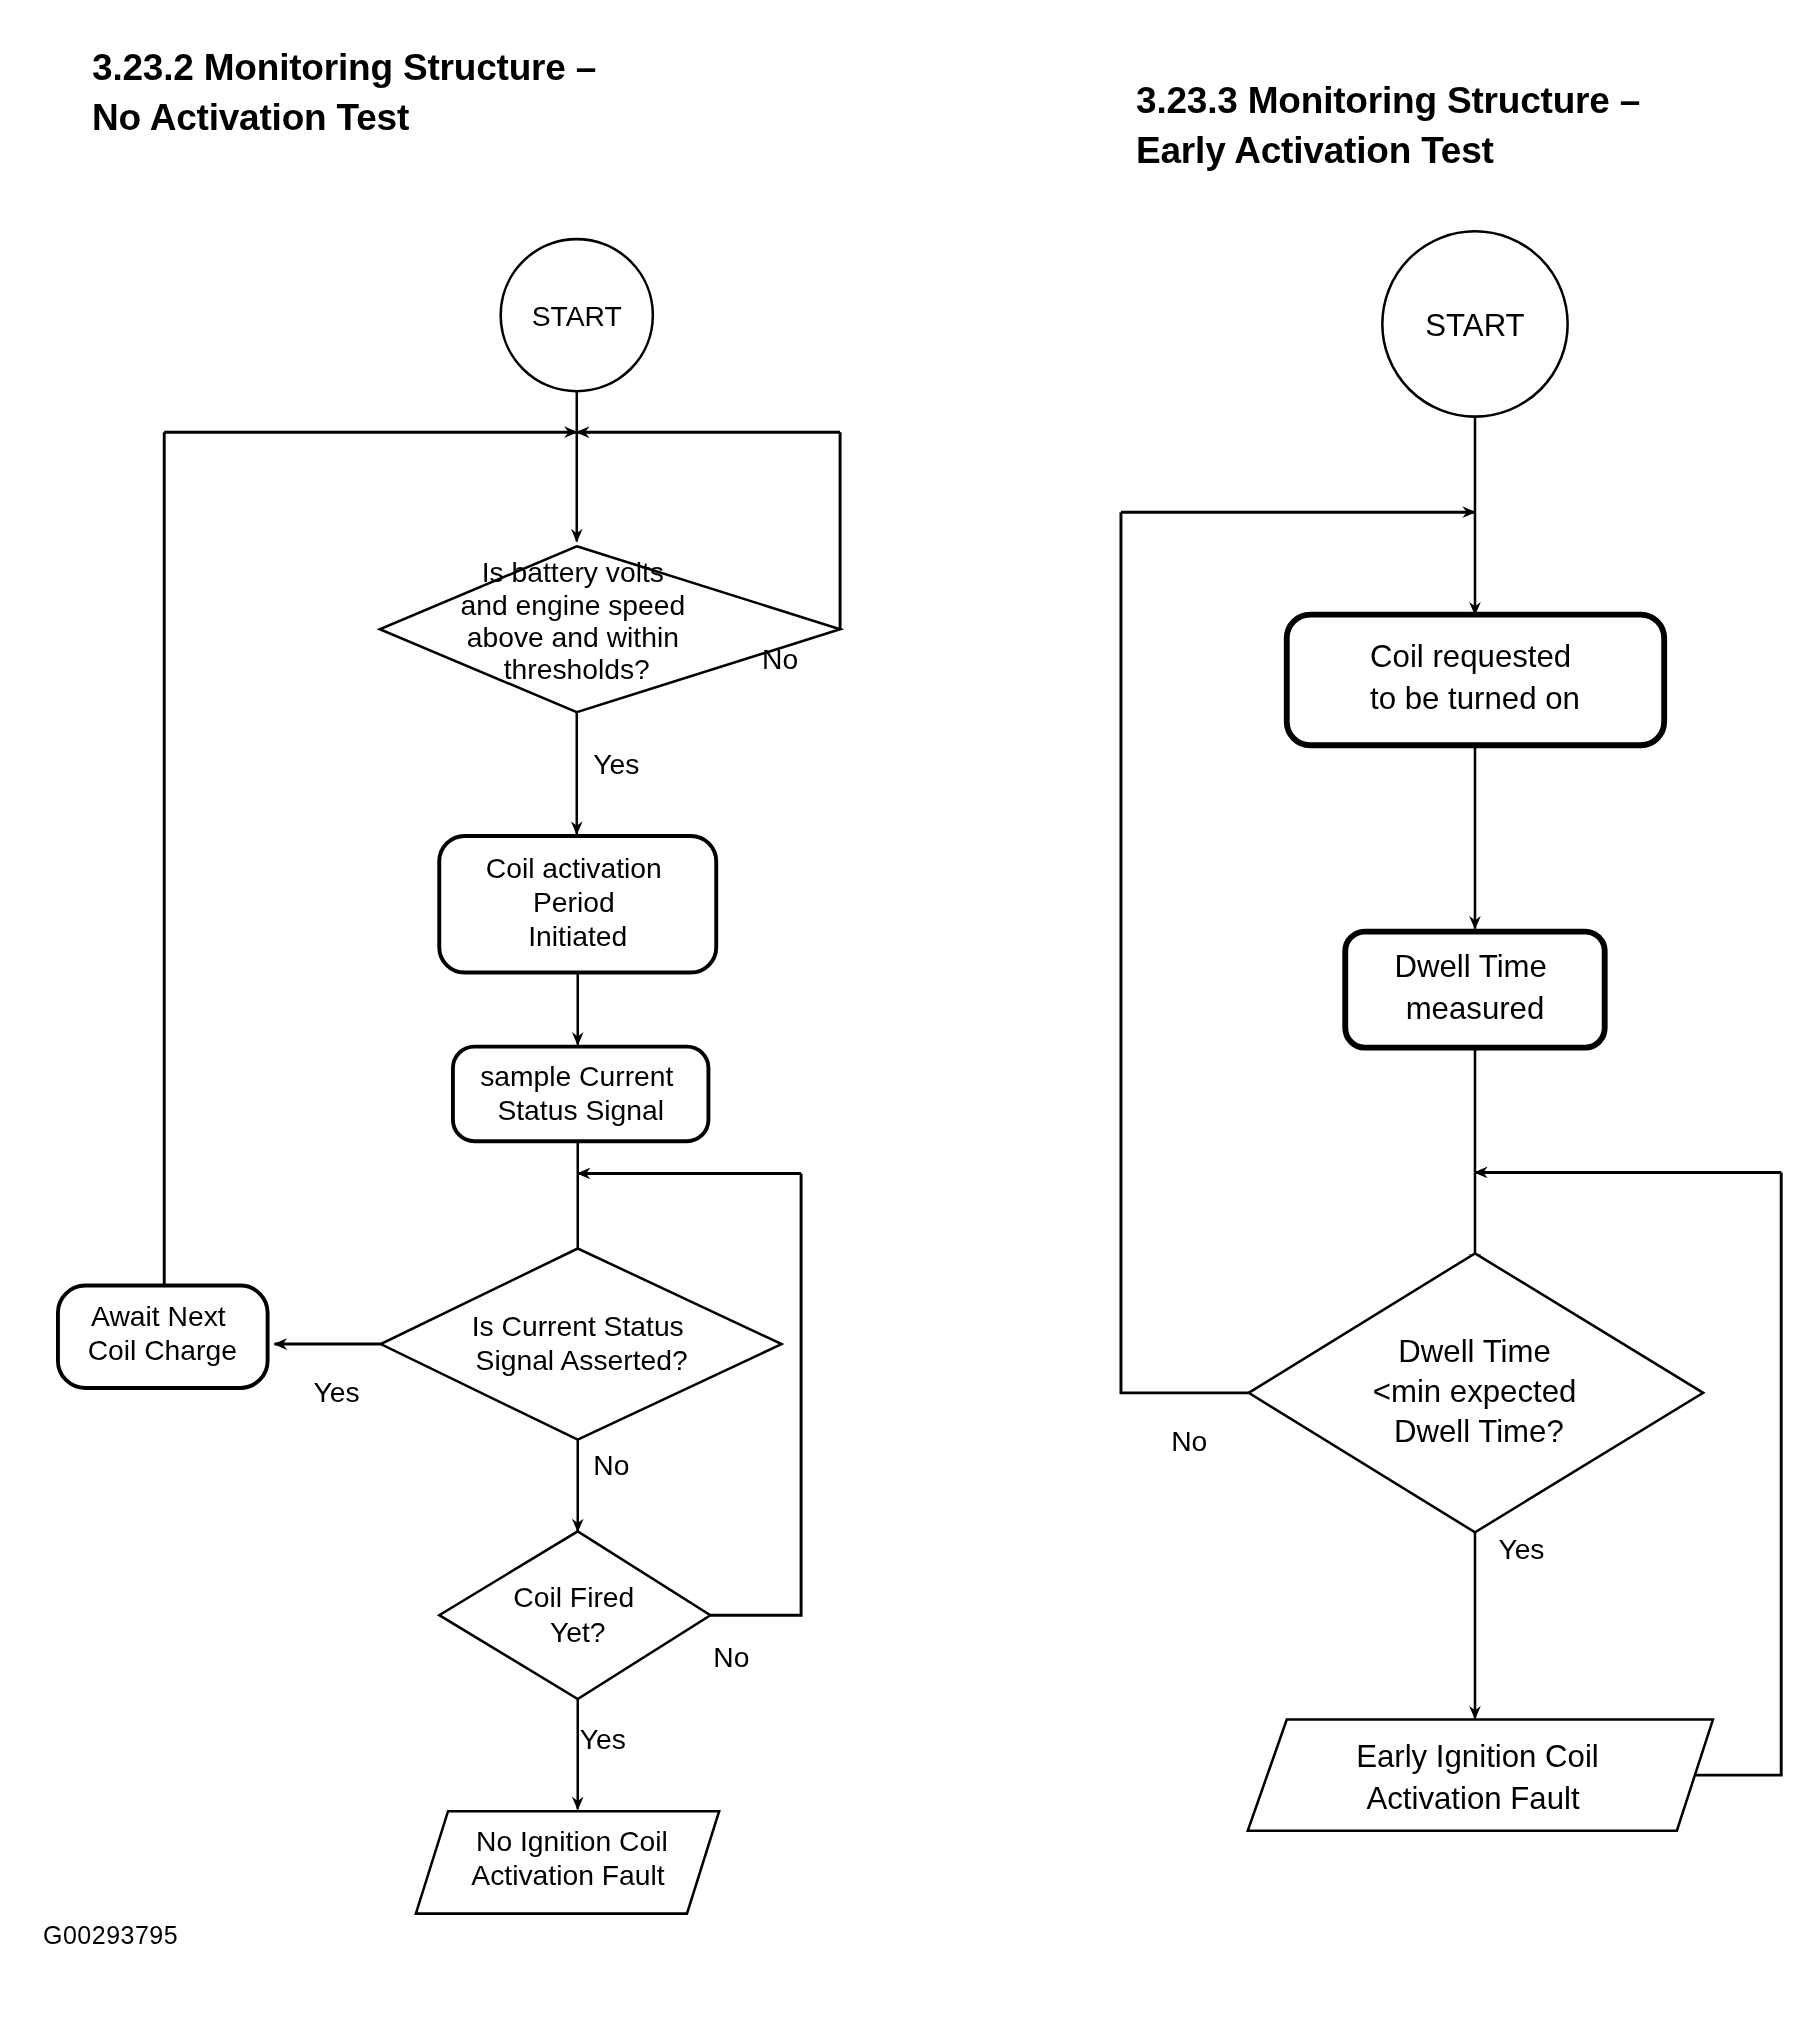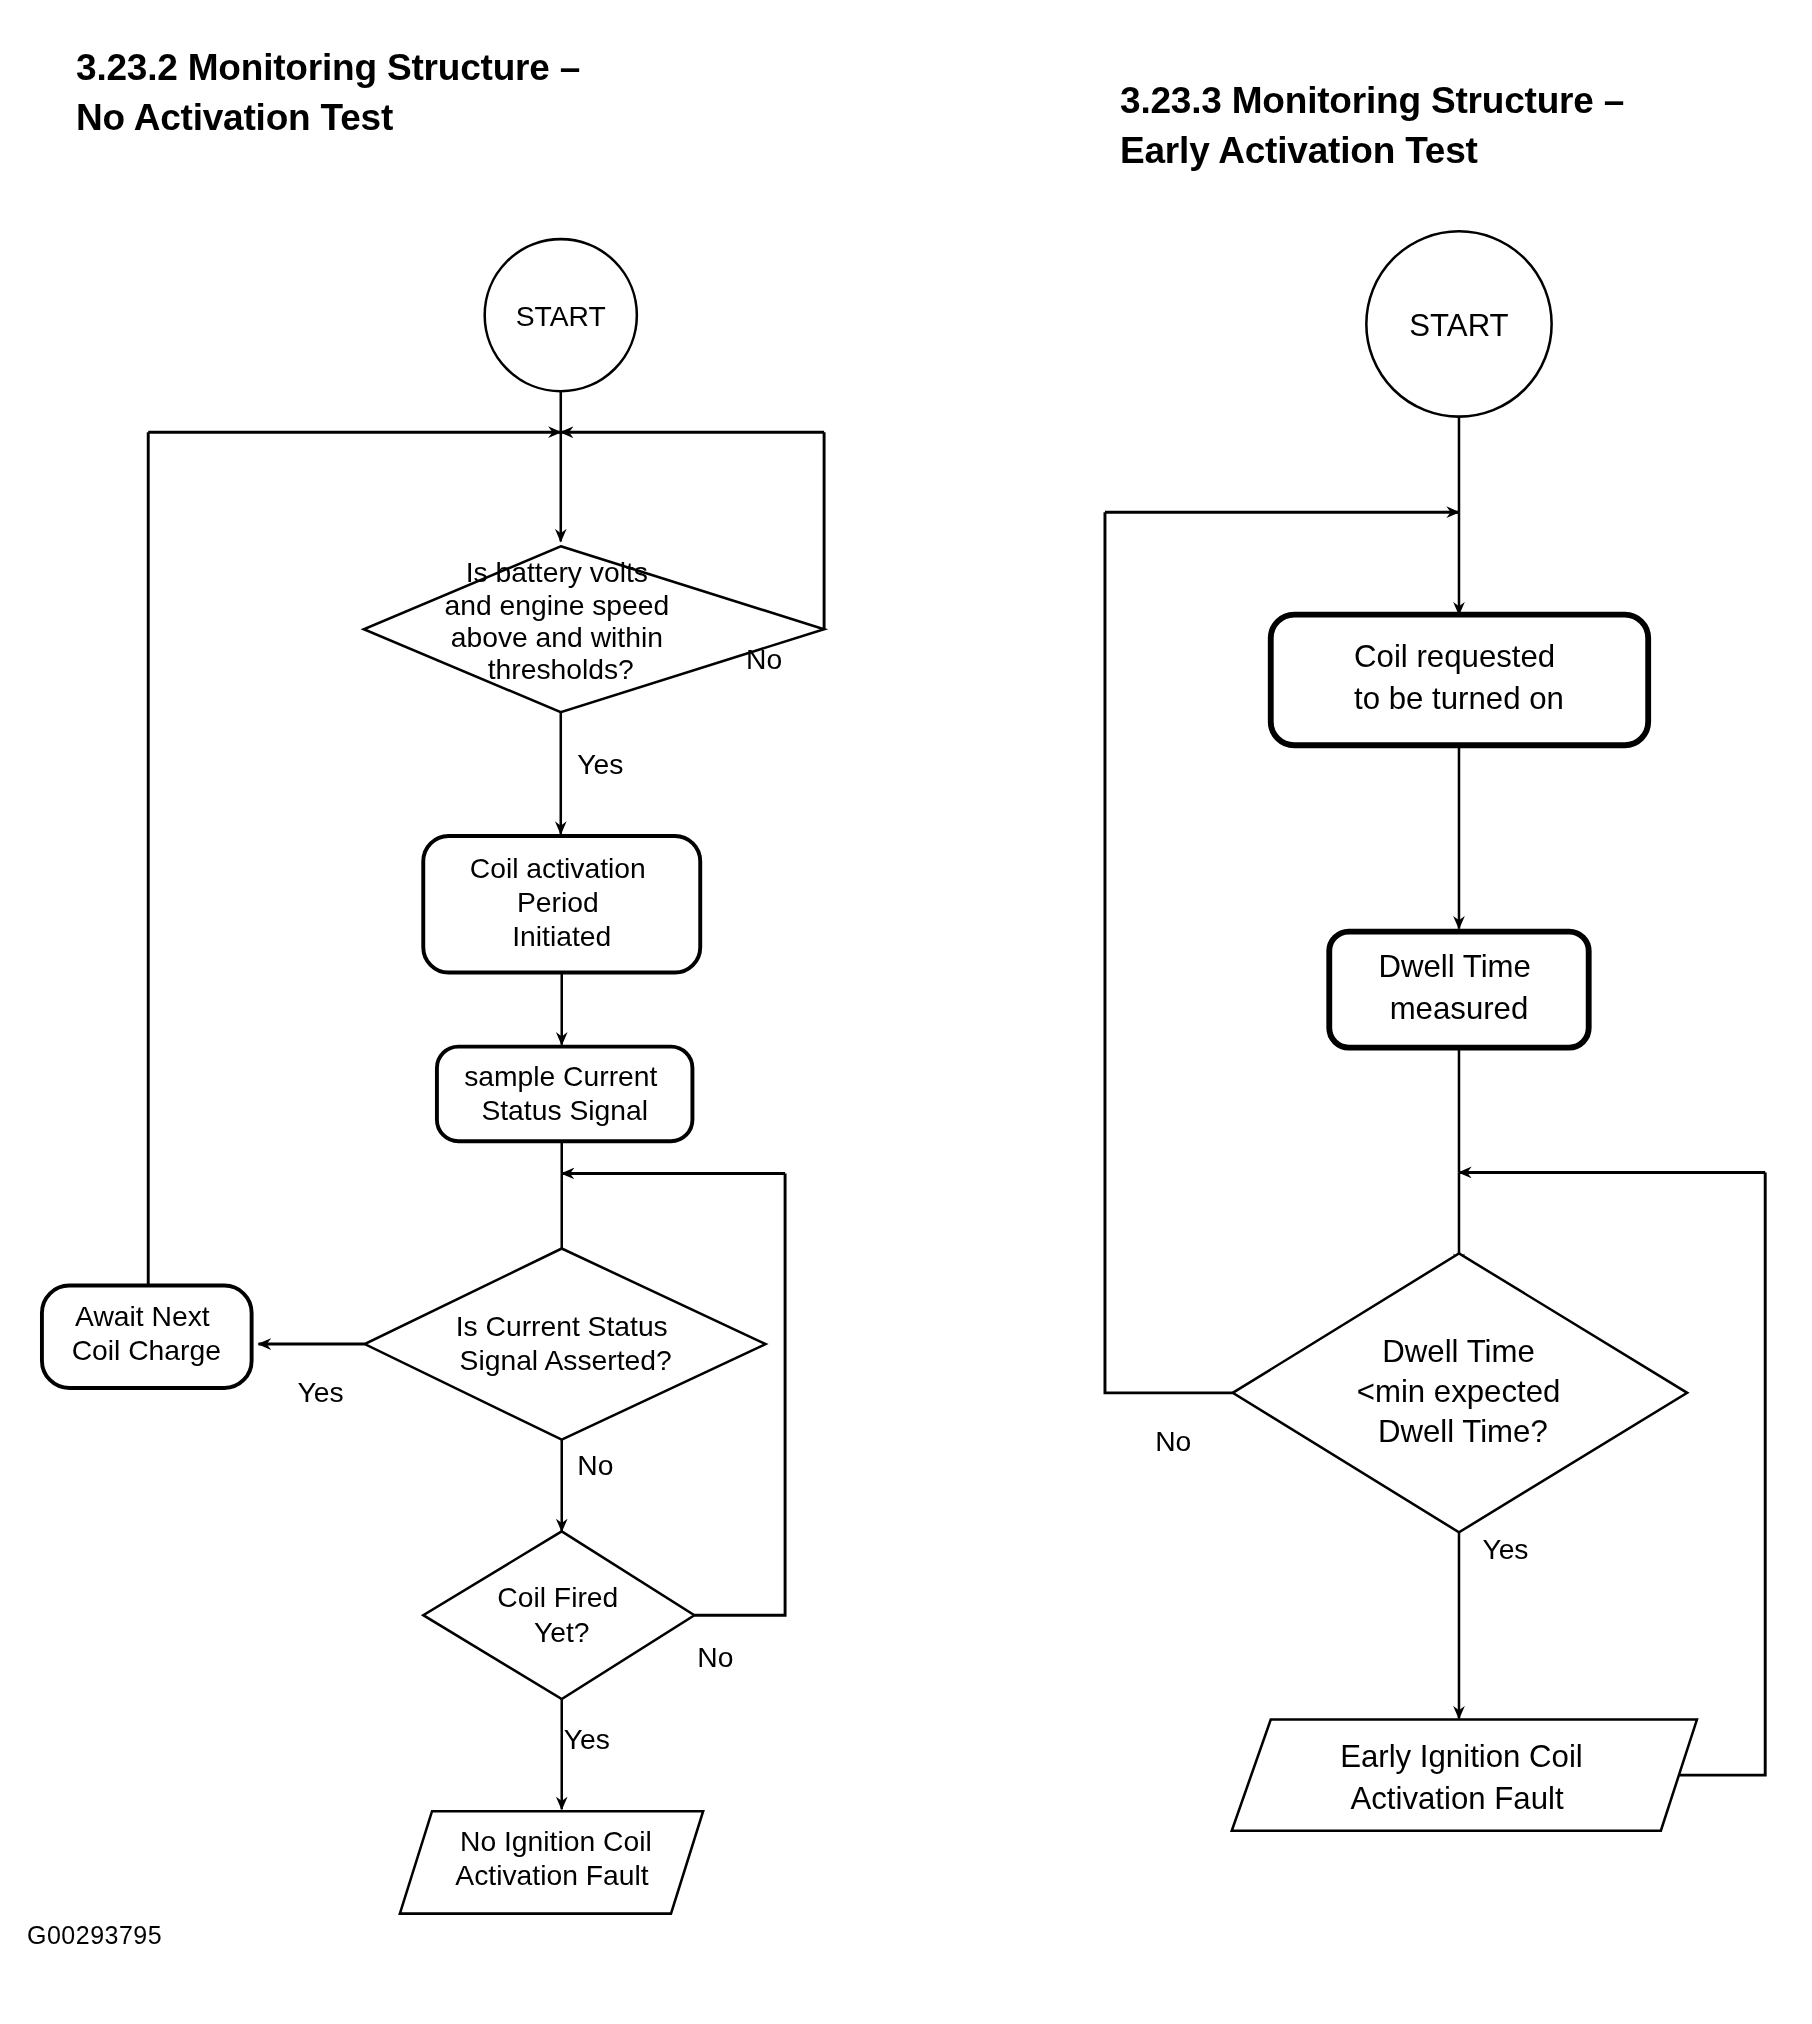--- a/index.html
+++ b/index.html
@@ -1,17 +1,17 @@
 <!DOCTYPE html>
 <html><head>
 <meta charset="utf-8">
 <style>
   html,body{margin:0;padding:0;background:#ffffff;}
   body{width:1813px;height:2025px;position:relative;font-family:"Liberation Sans",sans-serif;color:#000;}
-  #stage{position:absolute;left:0;top:0;width:1781px;height:2025px;overflow:hidden;}
+  #stage{position:absolute;left:16px;top:0;width:1781px;height:2025px;overflow:hidden;}
   .title{position:absolute;font-weight:bold;font-size:37px;line-height:1.35;letter-spacing:-0.2px;white-space:pre-line;}
   #title-left{left:76px;top:43px;}
   #title-right{left:1120px;top:43px;margin-top:33px;}
   #figure-code{position:absolute;left:27px;top:1921px;font-size:25px;letter-spacing:0.5px;}
   svg{position:absolute;left:0;top:0;}
   .nodetext{font-family:"Liberation Sans",sans-serif;font-size:29px;fill:#000;}
   .nodetext.big{font-size:32px;}
   .edgelabel{font-family:"Liberation Sans",sans-serif;font-size:29px;fill:#000;}
   .shape{fill:#ffffff;stroke:#000000;}
   .thin{stroke-width:2.6;}

